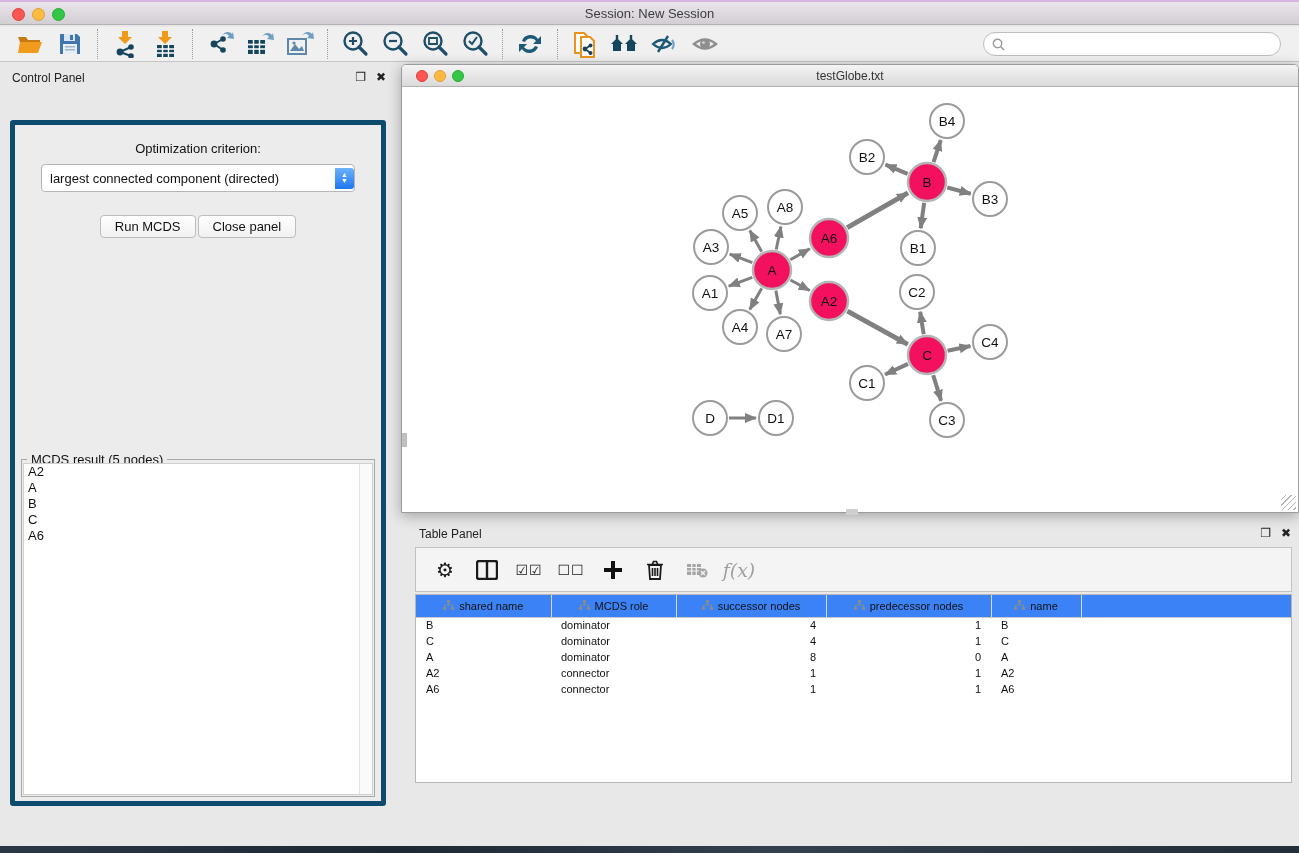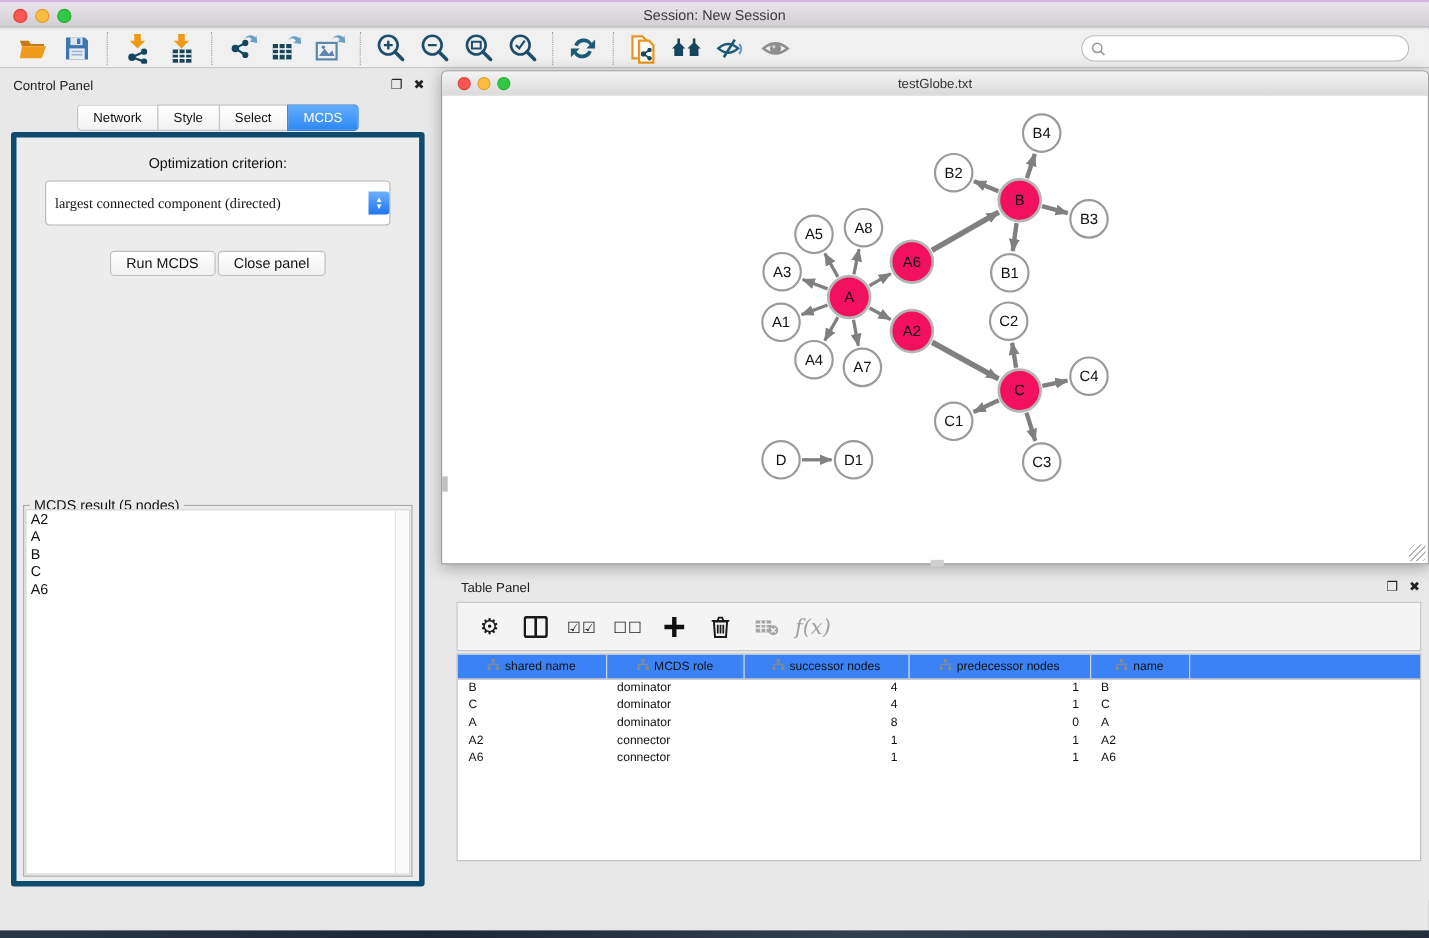--- a/index.html
+++ b/index.html
@@ -36,22 +36,22 @@
   .win-btns span { cursor:pointer; }
   .seg-tabs { position:absolute; left:0; right:0; top:31px; display:flex; justify-content:center; }
   .seg-tab { font-size:12px; color:#111; background:linear-gradient(#ffffff,#f2f2f2); border:1px solid #c3c3c3;
     border-right:none; padding:4px 14px; cursor:pointer; }
   .seg-tab:first-child { border-radius:4px 0 0 4px; }
   .seg-tab:last-child { border-right:1px solid #c3c3c3; border-radius:0 4px 4px 0; }
   .seg-tab.active { background:linear-gradient(#62aefb,#2e87f2); color:#fff; border-color:#2d7fe0; }
   .cp-body { position:absolute; left:8px; right:8px; top:56px; bottom:6px; background:#ececec;
     border:5px solid #0c4a6e; border-radius:3px; }
   .opt-label { text-align:center; margin-top:16px; font-size:13px; color:#111; }
-  .dropdown { position:relative; margin:8px auto 0; width:314px; height:41px; background:#fff;
-    border:1px solid #b5b5b5; border-radius:4px; display:flex; align-items:center; cursor:pointer;font-family:Liberation Serif, serif; }
+  .dropdown { position:relative; margin:8px auto 0; width:314px; height:28px; background:#fff;
+    border:1px solid #b5b5b5; border-radius:4px; display:flex; align-items:center; cursor:pointer; }
   .dropdown .dd-text { flex:1; font-size:13px; color:#111; padding-left:8px; white-space:nowrap; }
   .dd-stepper { width:19px; height:21px; border-radius:0 3px 3px 0; background:linear-gradient(#6cb2fc,#1e76ee);
     display:flex; flex-direction:column; align-items:center; justify-content:center; color:#fff; font-size:7px; line-height:6px; }
   .btn-row { display:flex; justify-content:center; gap:2px; margin-top:23px; }
   .pbtn { font-size:13px; color:#111; background:linear-gradient(#ffffff,#f1f1f1); border:1px solid #bdbdbd;
     border-radius:4px; padding:3px 14px; cursor:pointer; }
   .result-group { position:absolute; left:6px; right:6px; top:334px; bottom:4px; border:1px solid #a8a8a8; }
   .result-legend { position:absolute; left:5px; top:-8px; background:#ececec; padding:0 4px; font-size:13px; color:#111; }
   .result-list { position:absolute; left:1px; right:1px; top:3px; bottom:1px; background:#fff;
     border:1px solid #d0d0d0; overflow:hidden; }
@@ -259,26 +259,20 @@
   <div class="workspace">
 
     <div class="control-panel">
       <div class="cp-header">
         <span class="cp-title">Control Panel</span>
         <span class="win-btns">
           <span>❐</span>
           <span>✖</span>
         </span>
       </div>
-      <div class="seg-tabs" id="cp-tabs">
-          <div class="seg-tab">Network</div>
-          <div class="seg-tab">Style</div>
-          <div class="seg-tab">Select</div>
-          <div class="seg-tab active">MCDS</div>
-        </div>
       <div class="cp-body">
         <div class="opt-label">Optimization criterion:</div>
         <div class="dropdown">
           <span class="dd-text">largest connected component (directed)</span>
           <span class="dd-stepper">
               <span>▲</span>
               <span>▼</span>
             </span>
         </div>
         <div class="btn-row">

